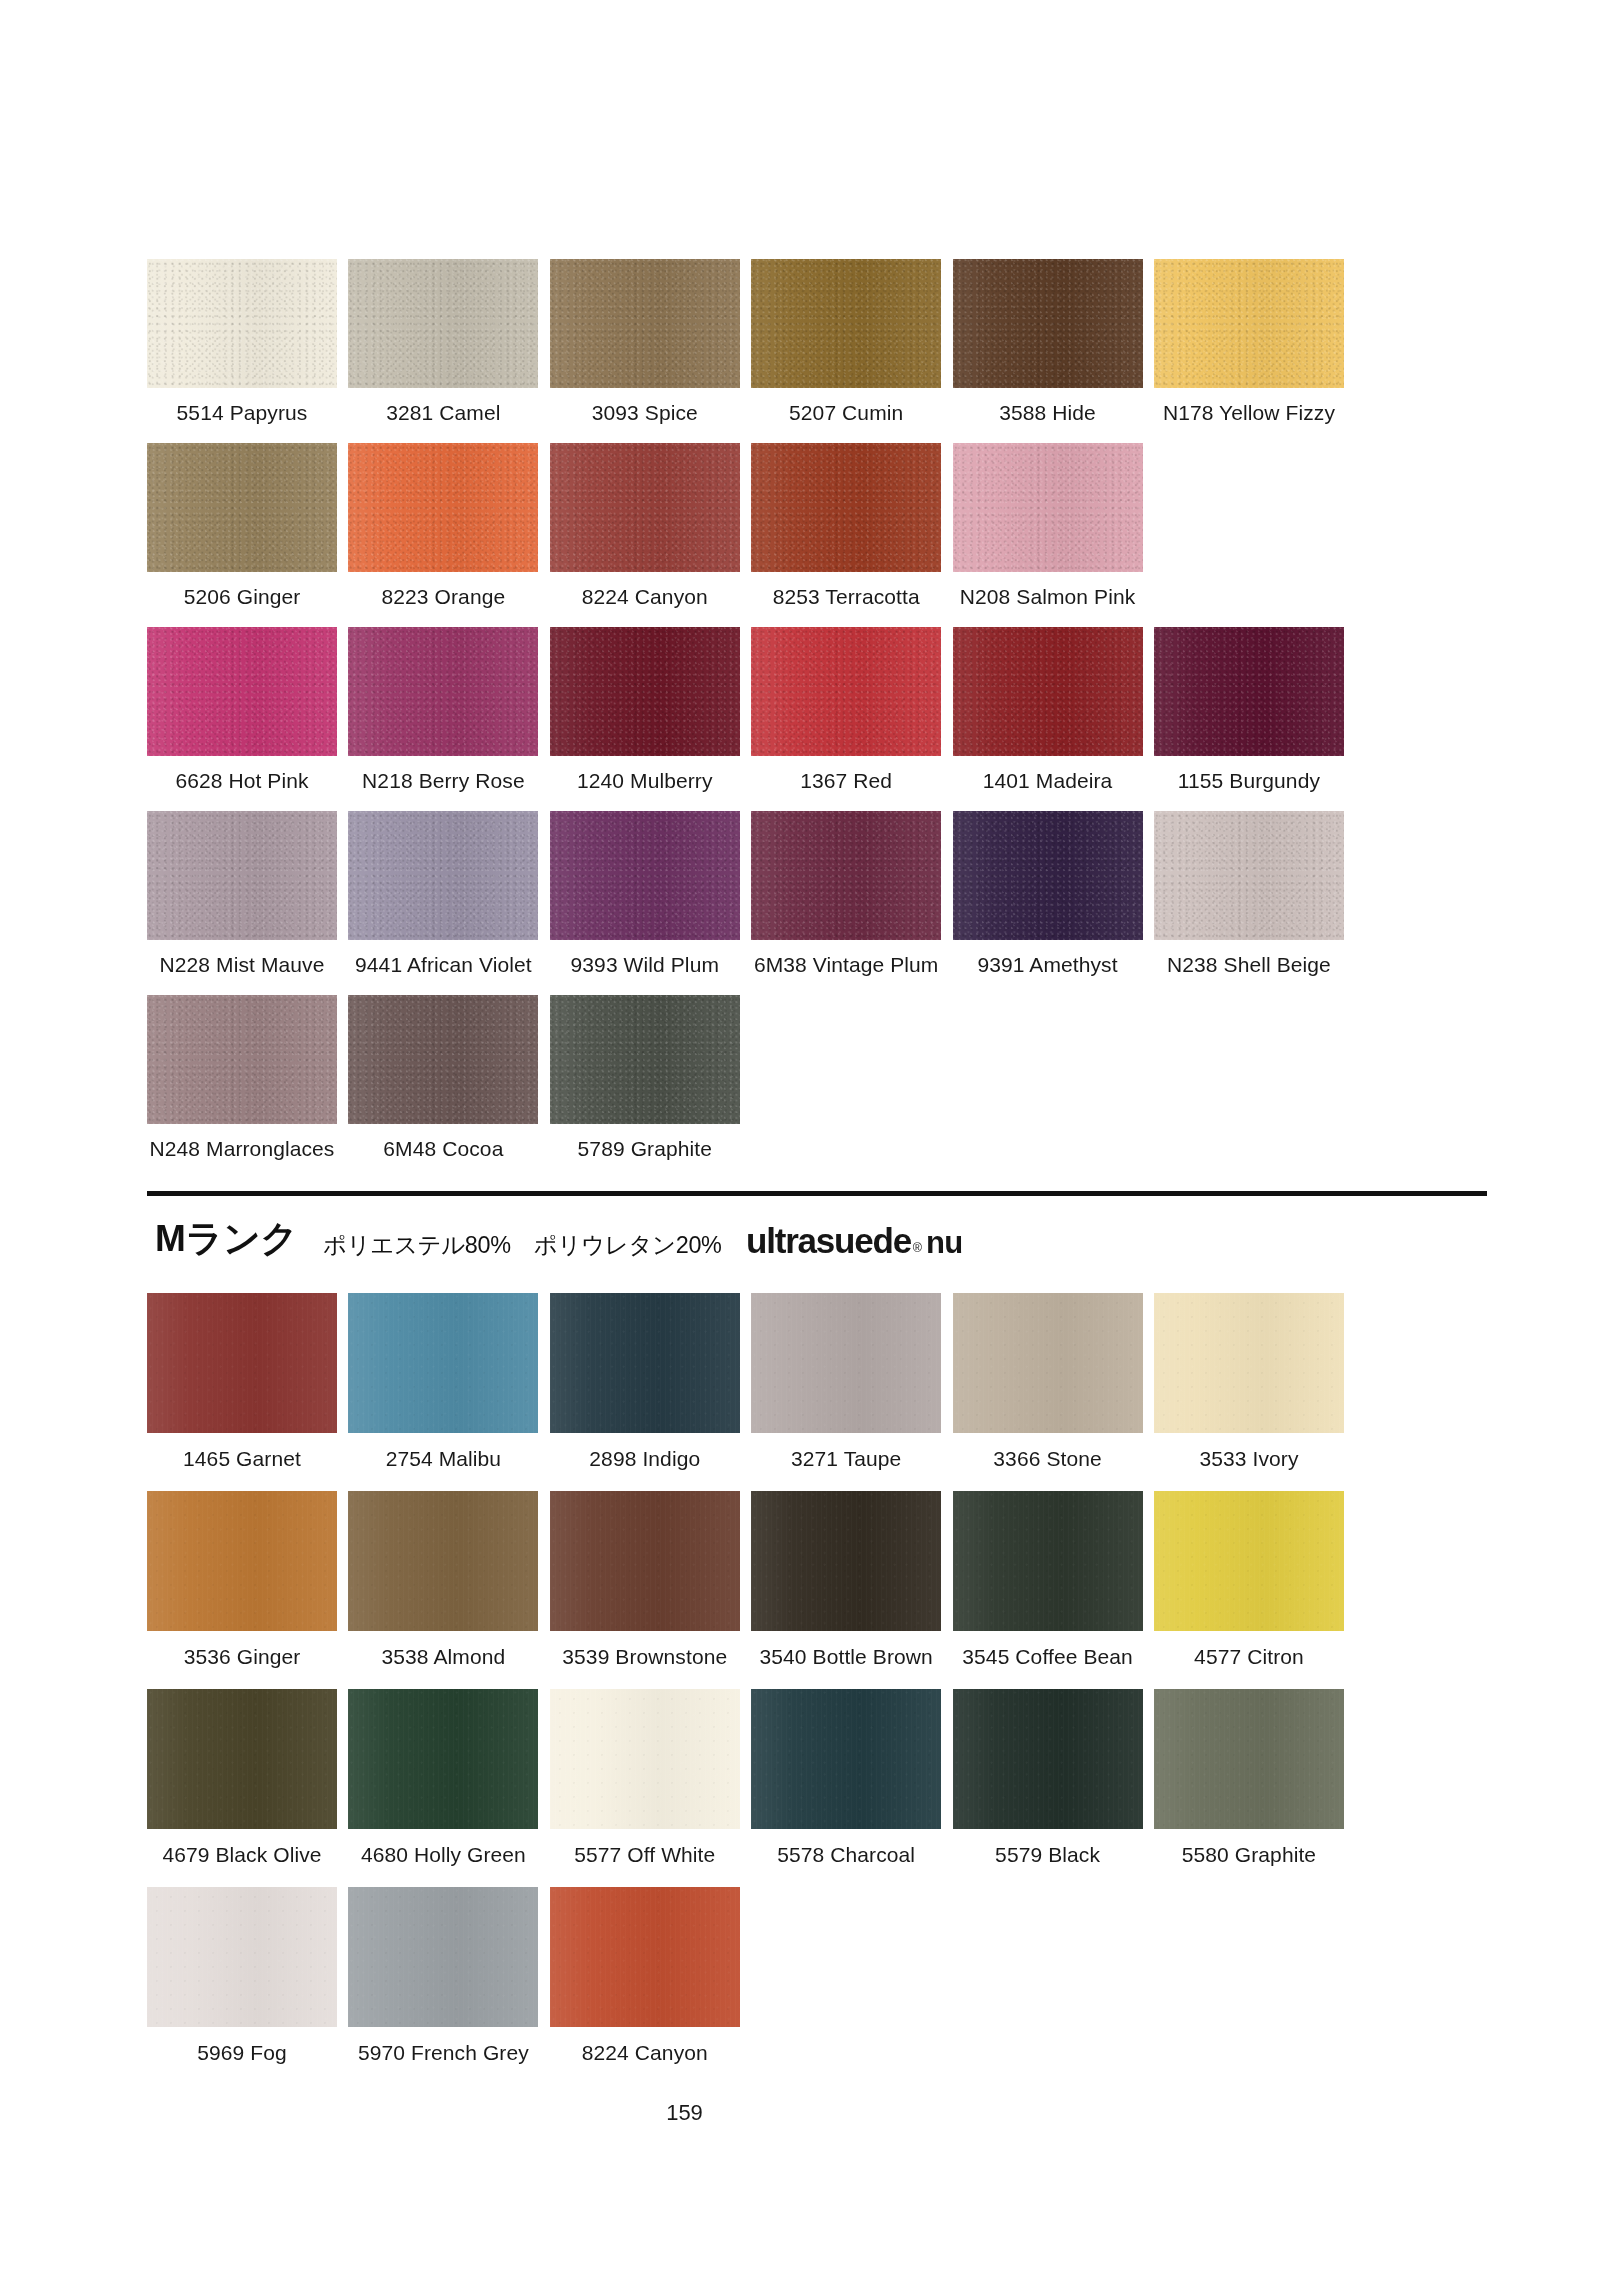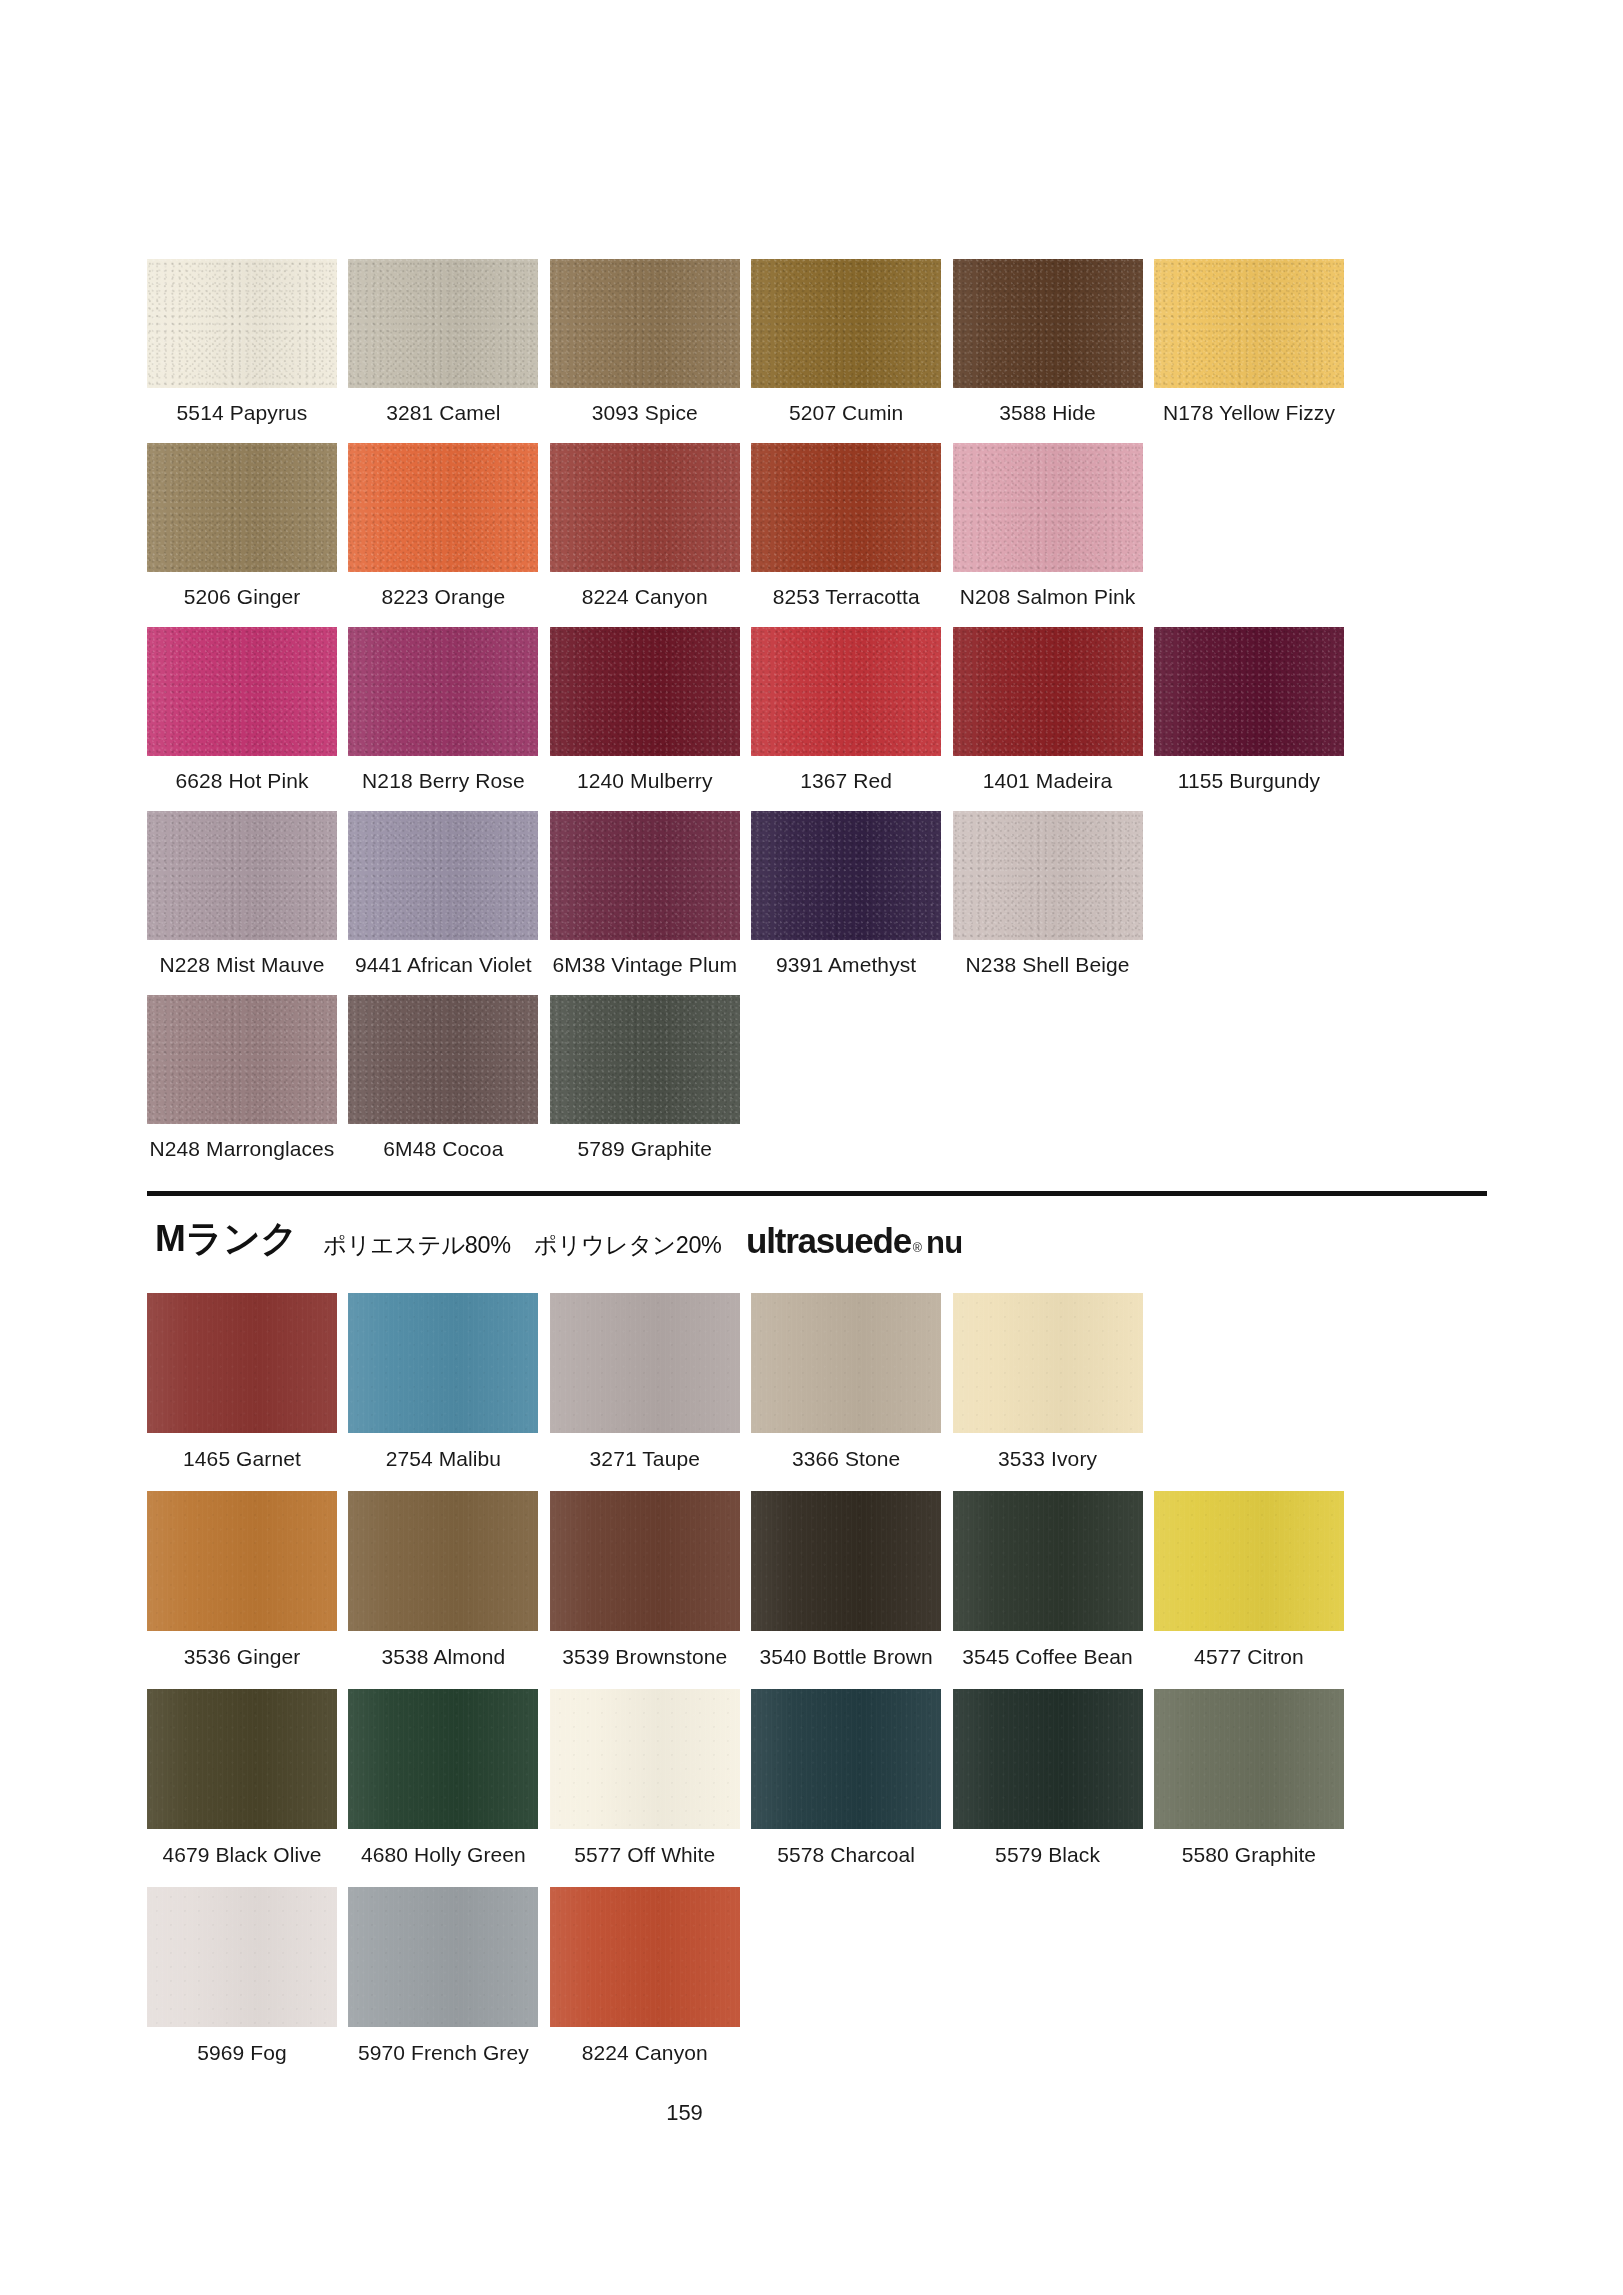--- a/index.html
+++ b/index.html
@@ -276,20 +276,24 @@
       <div class="swatch-row">
         <div class="swatch-cell">
           <div class="swatch-chip" style="background-color: rgb(171, 154, 163);"></div>
           <div class="swatch-label">N228 Mist Mauve</div>
         </div>
         <div class="swatch-cell">
           <div class="swatch-chip" style="background-color: rgb(153, 145, 167);"></div>
           <div class="swatch-label">9441 African Violet</div>
         </div>
         <div class="swatch-cell">
+          <div class="swatch-chip" style="background-color: rgb(109, 49, 98);"></div>
+          <div class="swatch-label">9393 Wild Plum</div>
+        </div>
+        <div class="swatch-cell">
           <div class="swatch-chip" style="background-color: rgb(109, 43, 68);"></div>
           <div class="swatch-label">6M38 Vintage Plum</div>
         </div>
         <div class="swatch-cell">
           <div class="swatch-chip" style="background-color: rgb(51, 33, 69);"></div>
           <div class="swatch-label">9391 Amethyst</div>
         </div>
         <div class="swatch-cell">
           <div class="swatch-chip" style="background-color: rgb(205, 192, 189);"></div>
           <div class="swatch-label">N238 Shell Beige</div>
@@ -327,20 +331,24 @@
       <div class="swatch-row">
         <div class="swatch-cell">
           <div class="swatch-chip" style="background-color: rgb(138, 53, 49);"></div>
           <div class="swatch-label">1465 Garnet</div>
         </div>
         <div class="swatch-cell">
           <div class="swatch-chip" style="background-color: rgb(79, 139, 165);"></div>
           <div class="swatch-label">2754 Malibu</div>
         </div>
         <div class="swatch-cell">
+          <div class="swatch-chip" style="background-color: rgb(38, 59, 69);"></div>
+          <div class="swatch-label">2898 Indigo</div>
+        </div>
+        <div class="swatch-cell">
           <div class="swatch-chip" style="background-color: rgb(178, 168, 166);"></div>
           <div class="swatch-label">3271 Taupe</div>
         </div>
         <div class="swatch-cell">
           <div class="swatch-chip" style="background-color: rgb(189, 176, 158);"></div>
           <div class="swatch-label">3366 Stone</div>
         </div>
         <div class="swatch-cell">
           <div class="swatch-chip" style="background-color: rgb(239, 224, 185);"></div>
           <div class="swatch-label">3533 Ivory</div>

